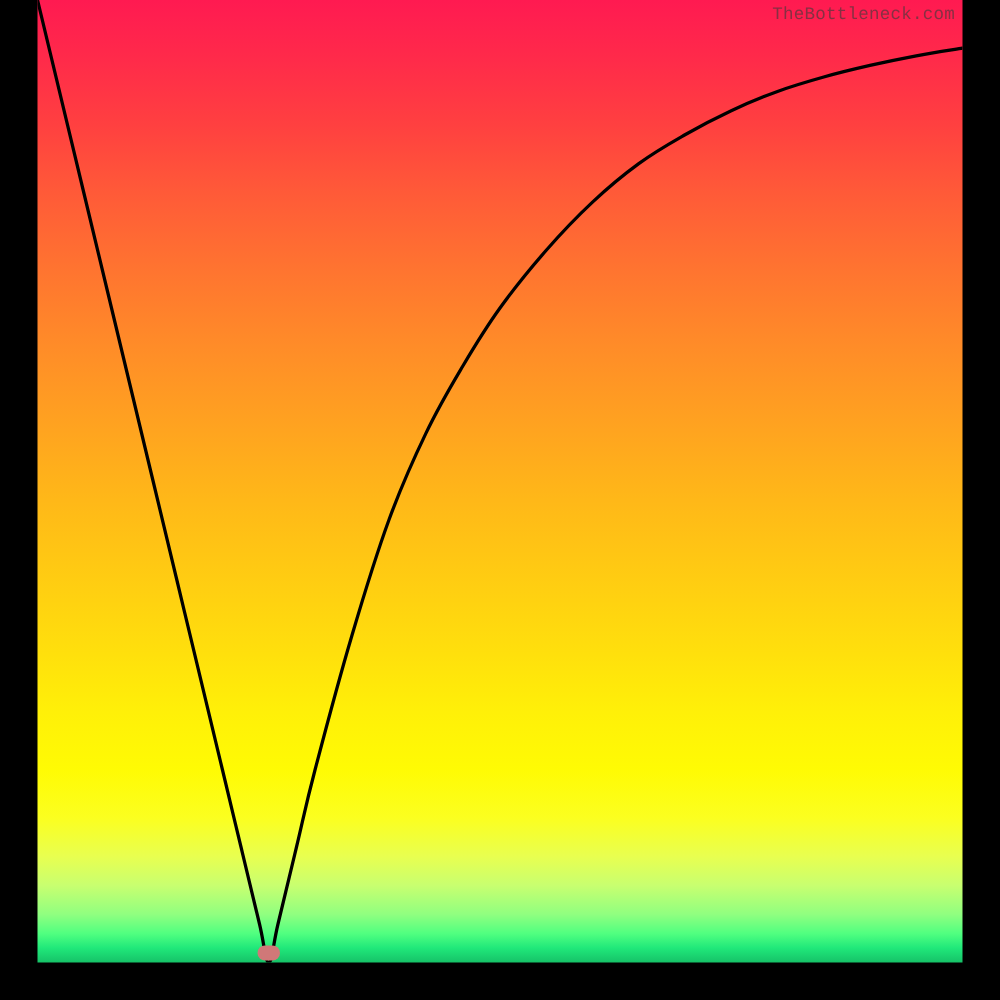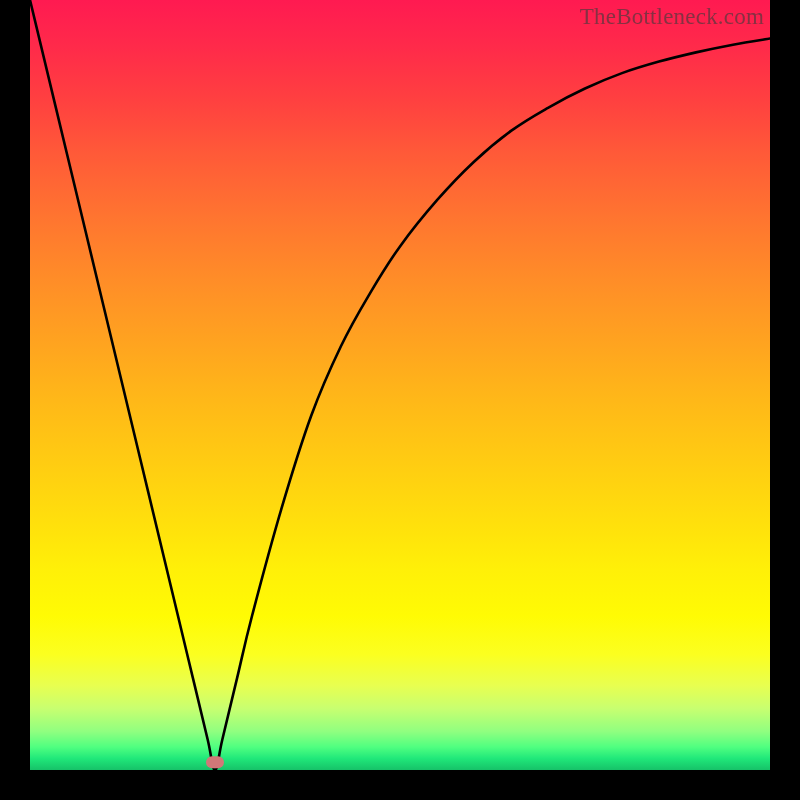--- a/index.html
+++ b/index.html
@@ -29,24 +29,24 @@
       #90ff80 95%,
       #50ff80 97%,
       #20e87a 98.5%,
       #16c268 100%
     );
   }
   .watermark {
     position: absolute;
     top: 4px;
     right: 6px;
-    font-size: 23px;
+    font-size: 14px;
     color: rgba(60,60,60,0.62);
     letter-spacing: 0.2px;
-    font-family: Liberation Serif, serif;
+    font-family: Liberation Mono, monospace;
   }
   svg.curve { position: absolute; left: 0; top: 0; }
 </style>
 </head>
 <body>
 
 <div class="frame">
   <div class="watermark">TheBottleneck.com</div>
   <svg class="curve" width="740" height="770" viewBox="0 0 740 770">
       <path d="M 0 0 C 6.66 27.72, 23.68 98.56, 37 154 C 50.32 209.44, 60.68 252.56, 74 308 C 87.32 363.44, 97.68 406.56, 111 462 C 124.32 517.44, 138.676 577.192, 148 616 C 157.324 654.808, 157.472 655.424, 162.8 677.6 C 168.12800000000001 699.7760000000001, 173.60399999999998 722.5680000000001, 177.6 739.2 C 181.596 755.832, 182.33599999999998 770, 185 770 C 187.66400000000002 770, 188.404 755.832, 192.4 739.2 C 196.39600000000002 722.5680000000001, 201.872 699.7760000000001, 207.20000000000002 677.6 C 212.52800000000002 655.424, 214.008 646.492, 222 616 C 229.992 585.508, 240.94400000000002 544.236, 251.60000000000002 508.2 C 262.25600000000003 472.164, 270.544 444.906, 281.2 415.8 C 291.856 386.694, 300.144 368.67599999999993, 310.8 346.49999999999994 C 321.456 324.32399999999996, 329.744 310.618, 340.40000000000003 292.6 C 351.05600000000004 274.58200000000005, 358.012 263.032, 370 246.39999999999998 C 381.988 229.76799999999997, 393.68000000000006 215.44600000000005, 407.00000000000006 200.20000000000005 C 420.32000000000005 184.95400000000004, 430.68 174.17399999999995, 444 161.69999999999993 C 457.32 149.2259999999999, 467.68 140.60199999999998, 481 130.89999999999998 C 494.32 121.19799999999998, 504.68 115.42299999999996, 518 107.79999999999995 C 531.32 100.17699999999995, 541.68 94.78699999999995, 555 88.54999999999995 C 568.32 82.31299999999996, 578.68 78.00099999999996, 592 73.14999999999998 C 605.32 68.29899999999999, 615.68 65.34220000000002, 629 61.60000000000002 C 642.32 57.857800000000026, 652.68 55.40920000000003, 666 52.360000000000014 C 679.32 49.3108, 689.68 47.15479999999997, 703 44.65999999999997 C 716.32 42.16519999999996, 733.34 39.608799999999995, 740 38.5" fill="none" stroke="#000000" stroke-width="2.6" stroke-linecap="round"></path>

